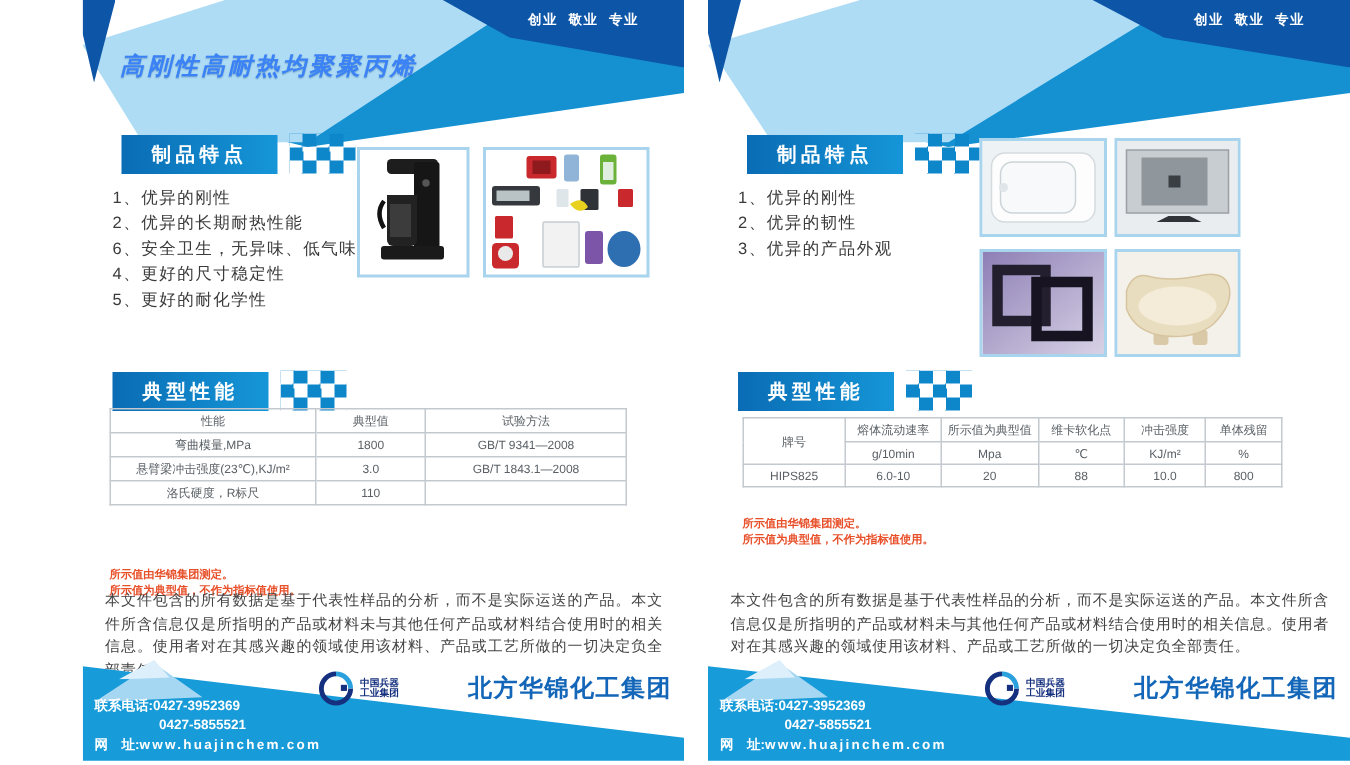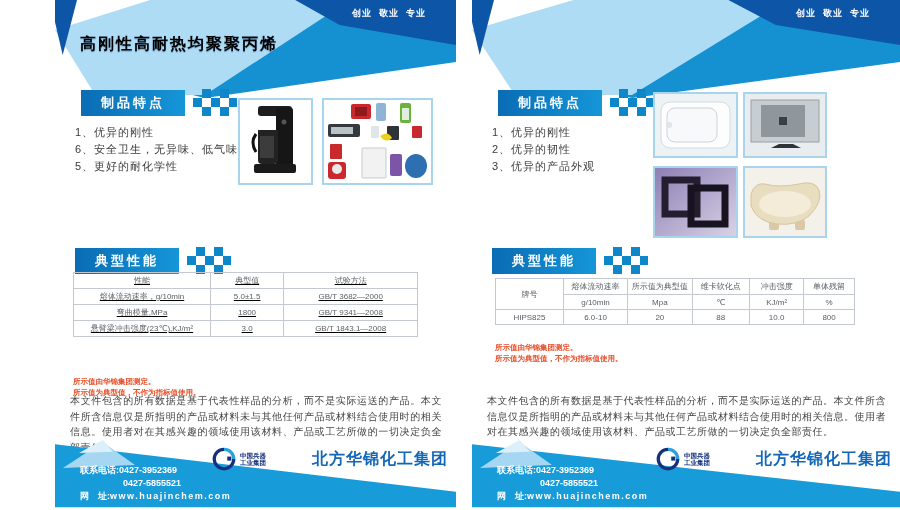--- a/index.html
+++ b/index.html
@@ -23,22 +23,22 @@
   }
   .hdr .dark{
     position:absolute;inset:0;background:#0d55a6;
     clip-path:polygon(59.9% 0,100% 0,100% 45%,71% 25%);
   }
   .hdr .corner{
     position:absolute;left:0;top:0;width:22px;height:55px;background:#0d55a6;
     clip-path:polygon(0 0,100% 0,35% 100%,0 40%);
   }
   .page-title{
-    position:absolute;left:25px;top:34px;color:#000000;font-size:16px;font-weight:bold;
-    letter-spacing:2px;text-shadow:0 1px 1px rgba(0,60,120,.35);
+    position:absolute;left:25px;top:34px;color:#3b82f6;font-size:16px;font-weight:bold;
+    letter-spacing:2px;text-shadow:0 1px 1px rgba(0,60,120,.35);font-style:italic;
   }
   .slogan{
     position:absolute;right:30px;top:7px;color:#fff;font-size:9px;font-weight:bold;
     letter-spacing:1px;white-space:pre;
   }
 
   
   .badge{
     position:absolute;height:26px;width:104px;line-height:26px;text-align:center;
     background:linear-gradient(90deg,#0a6cb4,#1596d8);color:#fff;font-size:13px;
@@ -57,23 +57,23 @@
   
   .imgbox{position:absolute;border:2px solid #a9d4ee;background:#fff;box-sizing:border-box;}
   .imgbox svg{display:block;width:100%;height:100%;}
 
   
   table{border-collapse:collapse;table-layout:fixed;position:absolute;}
   th,td{
     border:1px solid #c3c9cf;font-size:8px;font-weight:normal;color:#5a6066;
     text-align:center;padding:2px 1px;height:10px;overflow:hidden;white-space:nowrap;
   }
-  #tbl-left{left:18px;top:272px;width:345px;text-decoration:underline;}
+  #tbl-left{left:18px;top:272px;width:345px;}
   #tbl-right{left:23px;top:278px;width:360px;}
-  .notes{position:absolute;font-size:7.5px;color:#e8502a;line-height:11px;font-weight:bold;font-family:Liberation Mono, monospace;}
+  .notes{position:absolute;font-size:7.5px;color:#e8502a;line-height:11px;font-weight:bold;}
   #notes-left{left:18px;top:377px;}
   #notes-right{left:23px;top:343px;}
 
   
   .disclaimer{
     position:absolute;left:15px;right:14px;top:393px;font-size:10px;color:#444;
     line-height:15.5px;text-align:justify;letter-spacing:.5px;
   }
 
   
@@ -83,21 +83,21 @@
     clip-path:polygon(0 6%,100% 74%,100% 96%,0 96%);
   }
   .ftr .tri1{
     position:absolute;left:8px;top:2px;width:72px;height:26px;background:#a5d6f2;
     clip-path:polygon(0 100%,55% 0,100% 88%);
   }
   .ftr .tri2{
     position:absolute;left:24px;top:0px;width:34px;height:13px;background:#dceffa;
     clip-path:polygon(0 100%,70% 0,100% 90%);
   }
-  .contact{position:absolute;left:25px;top:24px;color:#fff;font-size:9px;font-weight:bold;}
+  .contact{position:absolute;left:8px;top:24px;color:#fff;font-size:9px;font-weight:bold;}
   .contact .line{line-height:13px;white-space:pre;}
   .contact .indent{padding-left:43px;}
   .contact .url{letter-spacing:1.5px;}
   .logo{position:absolute;right:8px;top:6px;display:flex;align-items:center;gap:3px;}
   .logo .ring{width:26px;height:26px;}
   .logo .small{font-size:6.5px;font-weight:bold;color:#15307e;line-height:7px;white-space:pre;}
   .logo .name{font-size:16px;font-weight:bold;color:#1467b8;letter-spacing:1px;margin-left:43px;}
 </style>
 </head>
 <body>
@@ -110,21 +110,23 @@
     <div class="corner"></div>
     <div class="page-title">高刚性高耐热均聚聚丙烯</div>
     <div class="slogan">创业  敬业  专业</div>
   </div>
 
   <div class="badge" style="left:26px;top:90px;">制品特点</div>
   <div class="checker" style="left:138px;top:89px;"></div>
 
   <div class="features">
     <div>1、优异的刚性</div>
+    <div>2、优异的长期耐热性能</div>
     <div>6、安全卫生，无异味、低气味</div>
+    <div>4、更好的尺寸稳定性</div>
     <div>5、更好的耐化学性</div>
   </div>
 
   <div class="imgbox" style="left:183px;top:98px;width:75px;height:87px;">
     <svg viewBox="0 0 71 83">
       <rect x="18" y="6" width="34" height="10" rx="3" fill="#1d1d1d"></rect>
       <rect x="36" y="8" width="17" height="60" rx="2" fill="#161616"></rect>
       <rect x="14" y="64" width="42" height="9" rx="2" fill="#1a1a1a"></rect>
       <path d="M18 30 h20 v30 a4 4 0 0 1 -4 4 h-12 a4 4 0 0 1 -4 -4 z" fill="#222"></path>
       <path d="M20 36 h14 v22 h-14 z" fill="#3c3c3c"></path>
@@ -158,33 +160,33 @@
   <div class="checker" style="left:132px;top:247px;"></div>
 
   <table id="tbl-left">
     <tbody>
         <tr>
       <th style="width:40%">性能</th>
       <th style="width:21%">典型值</th>
       <th style="width:39%">试验方法</th>
     </tr>
     <tr>
-      <td>熔体流动速率，g/10min</td>
-      <td>5.0±1.5</td>
-      <td>GB/T 3682—2000</td>
-    </tr>
-    <tr>
       <td>弯曲模量,MPa</td>
       <td>1800</td>
       <td>GB/T 9341—2008</td>
     </tr>
     <tr>
       <td>悬臂梁冲击强度(23℃),KJ/m²</td>
       <td>3.0</td>
       <td>GB/T 1843.1—2008</td>
+    </tr>
+    <tr>
+      <td>洛氏硬度，R标尺</td>
+      <td>110</td>
+      <td></td>
     </tr>
   </tbody>
     </table>
 
   <div class="notes" id="notes-left">
     <div>所示值由华锦集团测定。</div>
     <div>所示值为典型值，不作为指标值使用。</div>
   </div>
 
   <div class="disclaimer">本文件包含的所有数据是基于代表性样品的分析，而不是实际运送的产品。本文件所含信息仅是所指明的产品或材料未与其他任何产品或材料结合使用时的相关信息。使用者对在其感兴趣的领域使用该材料、产品或工艺所做的一切决定负全部责任。</div>

